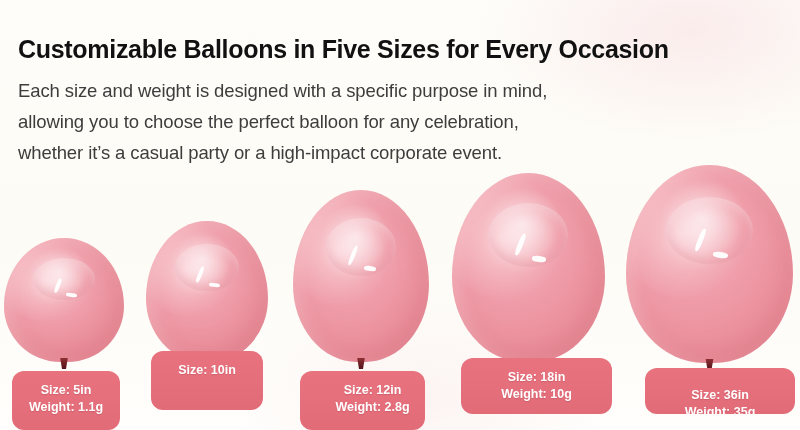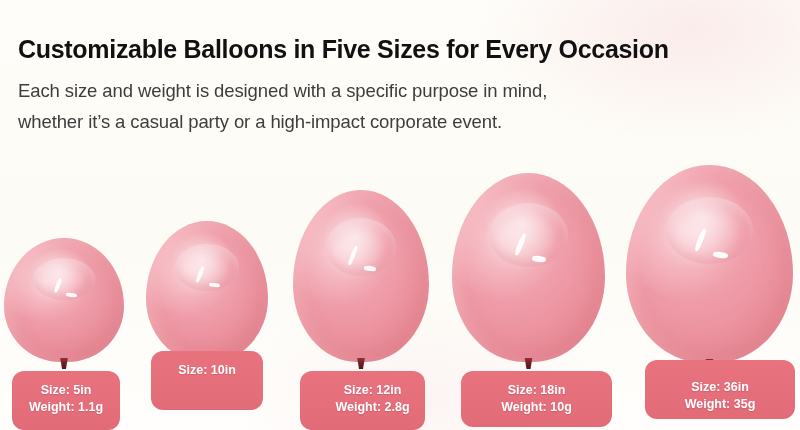--- a/index.html
+++ b/index.html
@@ -164,20 +164,21 @@
 </style>
 </head>
 <body>
 
 <div id="bg-wash"></div>
 
 <div id="header">
   <div id="page-title">Customizable Balloons in Five Sizes for Every Occasion</div>
   <div id="subtitle">
     <div class="subtitle-line">Each size and weight is designed with a specific purpose in mind,</div>
+    <div class="subtitle-line">allowing you to choose the perfect balloon for any celebration,</div>
     <div class="subtitle-line">whether it’s a casual party or a high-impact corporate event.</div>
   </div>
 </div>
 
 <div id="balloon-row">
 
   <div class="balloon-group" style="left:4px; top:238px; width:120px; height:124px;">
     <div class="balloon">
       <div class="sheen"></div>
       <div class="dimple"></div>
@@ -237,21 +238,21 @@
 <div class="label-box" style="left:151px; top:351px; width:112px; height:59px;gap:32px;">
   <div class="label-line">Size: 10in</div>
   <div class="label-line">Every: 2.2g</div>
 </div>
 
 <div class="label-box" style="left:300px; top:371px; width:125px; height:59px;padding-left:20px;">
   <div class="label-line">Size: 12in</div>
   <div class="label-line">Weight: 2.8g</div>
 </div>
 
-<div class="label-box" style="left:461px; top:371px; width:151px; height:56px;">
+<div class="label-box" style="left:461px; top:358px; width:151px; height:56px;">
   <div class="label-line">Size: 18in</div>
   <div class="label-line">Weight: 10g</div>
 </div>
 
-<div class="label-box shifted" style="left:645px; top:360px; width:150px; height:59px;">
+<div class="label-box shifted" style="left:645px; top:368px; width:150px; height:46px;">
   <div class="label-line">Size: 36in</div>
   <div class="label-line">Weight: 35g</div>
 </div>
 
 </body></html>

